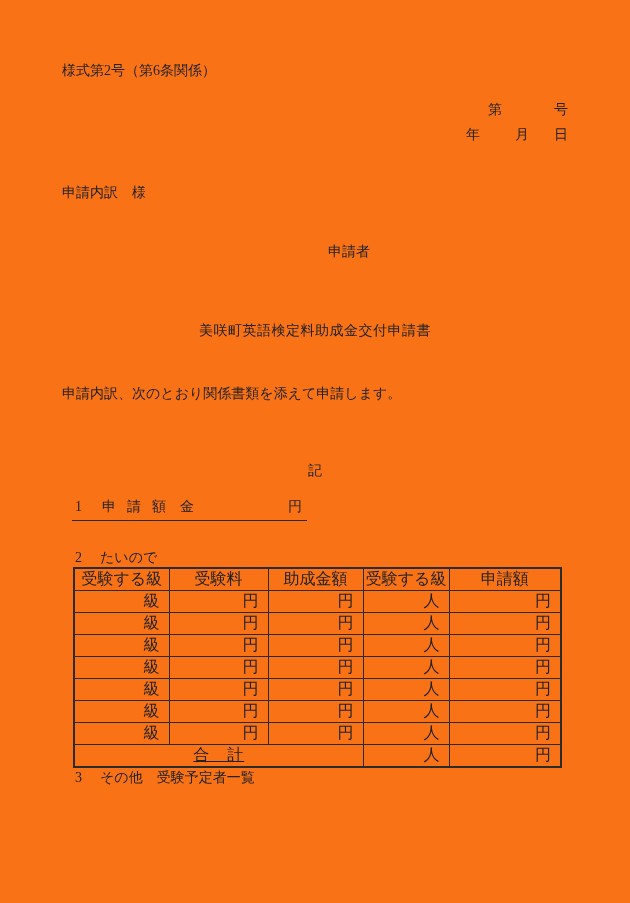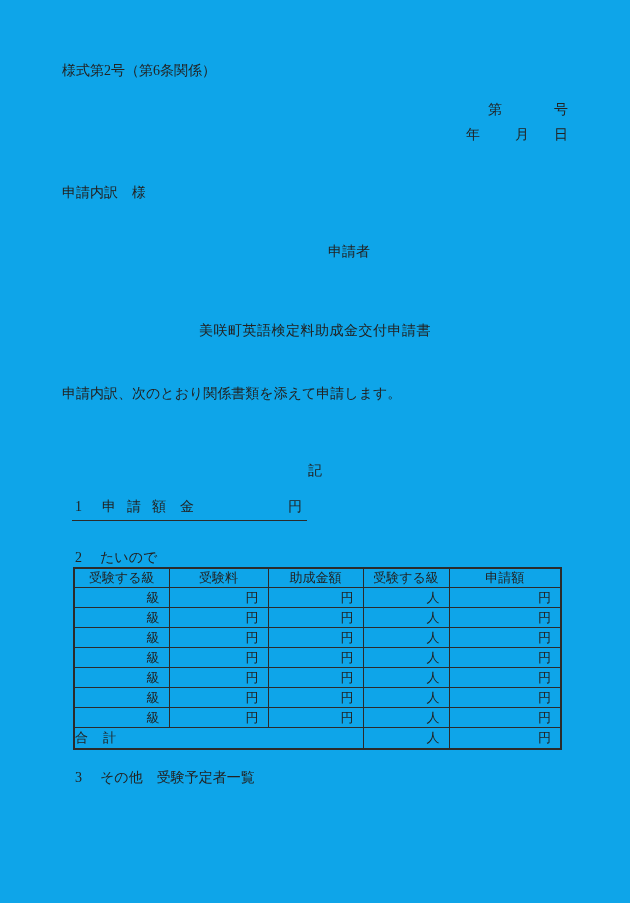--- a/index.html
+++ b/index.html
@@ -4,21 +4,21 @@
 <style>
   html, body {
     margin: 0;
     padding: 0;
     background: #ffffff;
   }
   .page {
     position: relative;
     width: 630px;
     height: 903px;
-    background: #0ea5e9;
+    background: #f97316;
     font-family: "Liberation Serif", "DejaVu Serif", serif;
     font-size: 14px;
     color: #222222;
     overflow: hidden;
   }
   .abs { position: absolute; white-space: nowrap; }
 
   .form-number   { left: 62px;  top: 62px; }
 
   .issue-line    { top: 101px; right: 62px; display: inline-flex; align-items: baseline; }
@@ -52,35 +52,35 @@
   .item2 { left: 75px; top: 549px; }
   .item3 { left: 75px; top: 769px; }
   .item-heading .num { margin-right: 18px; }
 
   table.breakdown {
     position: absolute;
     left: 73px; top: 567px;
     width: 487px;
     border-collapse: collapse;
     table-layout: fixed;
-    font-size: 13px;
+    font-size: 16px;
     color: #222222;
     border: 2px solid #2b2b2b;
   }
   table.breakdown th,
   table.breakdown td {
     border: 1px solid #2b2b2b;
     padding: 0;
     height: 19px;
     font-weight: normal;
     vertical-align: middle;
   }
   table.breakdown thead th { text-align: center; height: 16px; }
   table.breakdown td.val   { text-align: right; padding-right: 9px; }
-  table.breakdown td.total-label { letter-spacing: 1px; height: 20px; }
+  table.breakdown td.total-label { text-align: center; letter-spacing: 1px; height: 20px; text-decoration: underline; }
 </style>
 </head>
 <body>
 
 <div class="page">
 
   <div class="abs form-number">様式第2号（第6条関係）</div>
 
   <div class="abs issue-line">
     <span>第</span>

